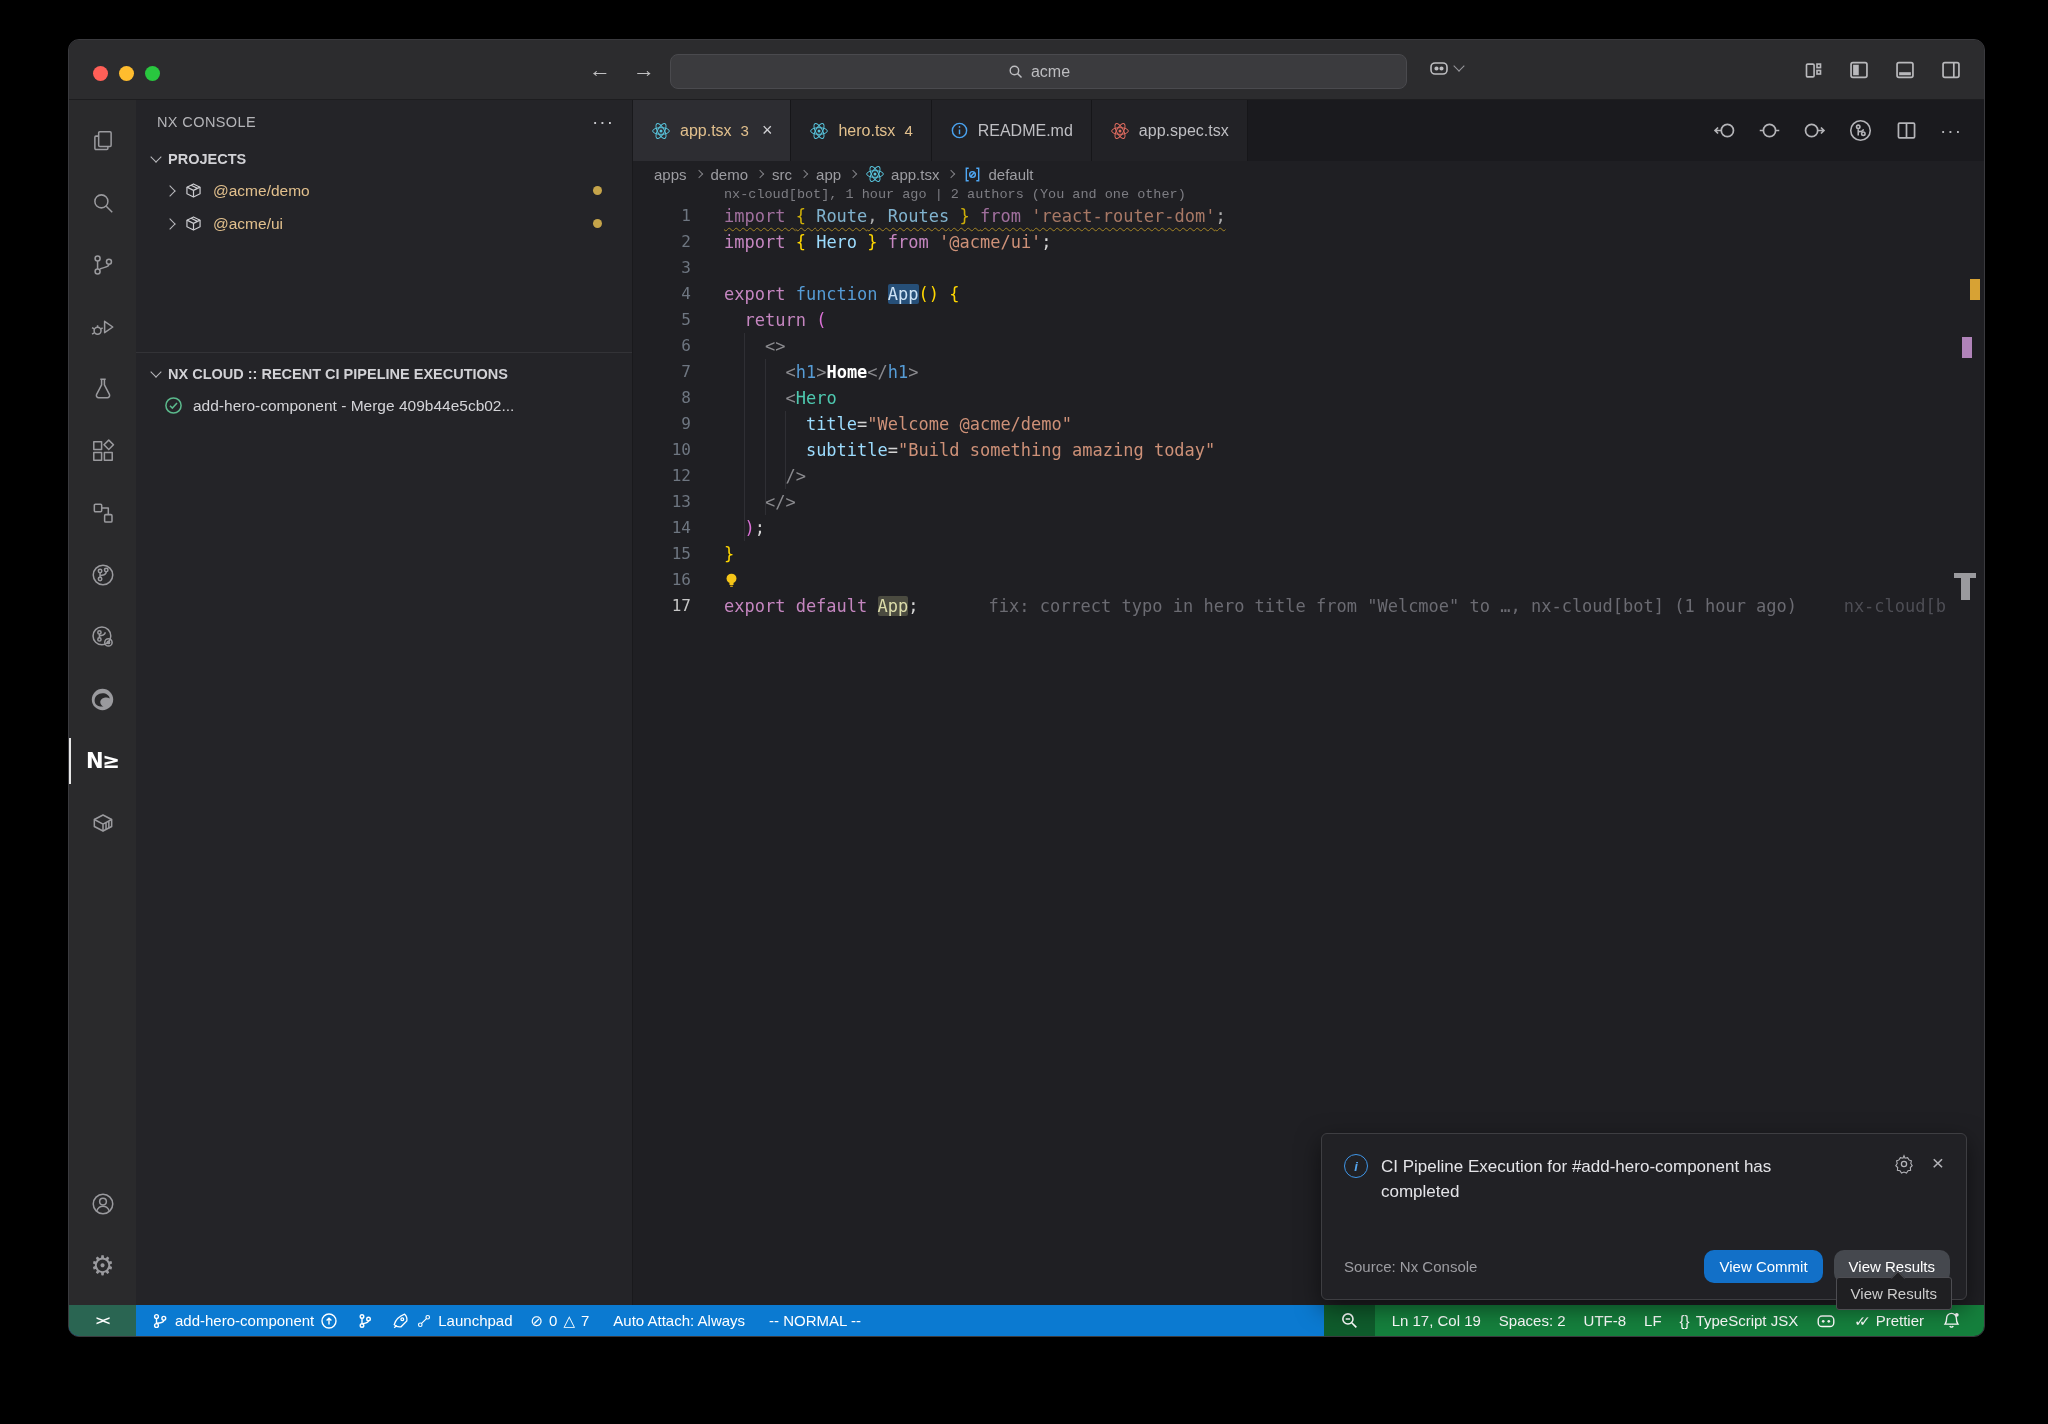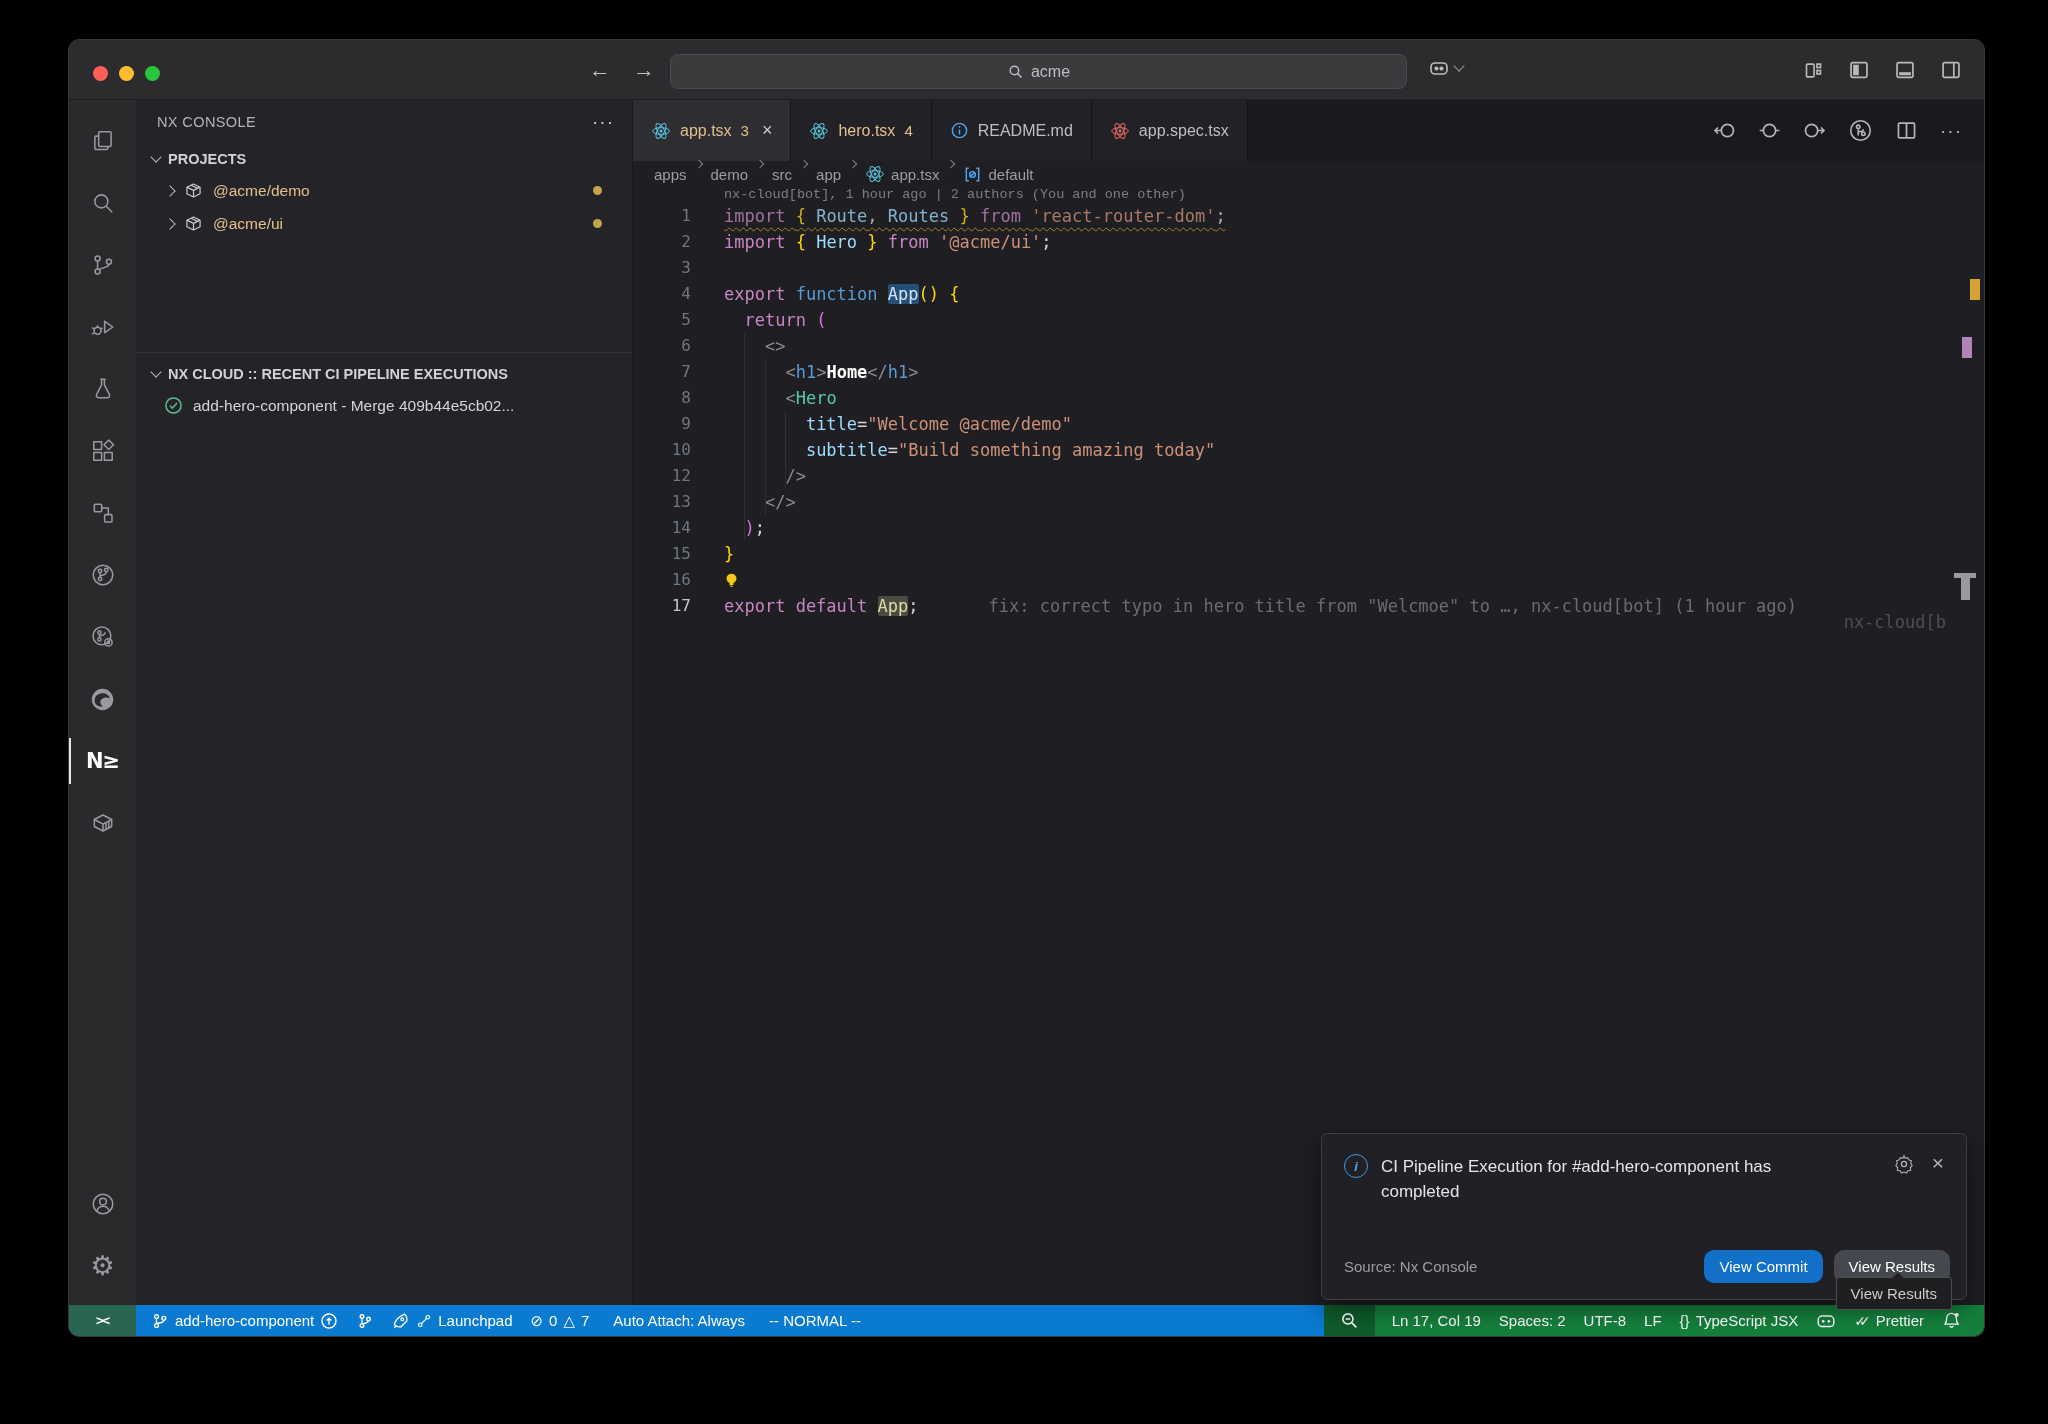--- a/index.html
+++ b/index.html
@@ -52,36 +52,36 @@
   
   .editor{flex:1 1 auto;display:flex;flex-direction:column;background:#1f1f23;min-width:0;position:relative;}
   .tabstrip{height:61px;background:#1a1a1e;display:flex;align-items:stretch;flex:0 0 auto;}
   .tabs{display:flex;}
   .tab{display:flex;align-items:center;gap:9px;padding:0 18px;font-size:16px;color:#bfbfc3;background:#222226;border-right:1px solid #161619;cursor:pointer;}
   .tab.active{background:#2d2d32;}
   .tab .badge{font-size:15px;}
   .tab .mod{color:#e2c08d;}
   .tab .close{margin-left:4px;font-size:18px;color:#d0d0d4;}
   .tab-actions{margin-left:auto;display:flex;align-items:center;gap:22px;padding-right:22px;color:#b4b4b8;}
-  .breadcrumbs{height:26px;display:flex;gap:8px;padding-left:21px;font-size:15px;color:#9d9da2;flex:0 0 auto;}
+  .breadcrumbs{height:26px;display:flex;align-items:center;gap:8px;padding-left:21px;font-size:15px;color:#9d9da2;flex:0 0 auto;}
   .crumb{display:flex;align-items:center;gap:6px;cursor:pointer;}
   .crumb-sep{width:5px;height:5px;border-right:1.4px solid #818186;border-bottom:1.4px solid #818186;transform:rotate(-45deg);margin:0 1px;}
   .code-area{flex:1 1 auto;position:relative;font-family:"DejaVu Sans Mono","Liberation Mono",monospace;font-size:17px;overflow:hidden;}
   .codelens{height:16px;line-height:16px;padding-left:91px;font-size:13.5px;color:#7d7d83;font-family:Liberation Mono, monospace;}
   .code-line{height:26px;line-height:26px;display:flex;white-space:pre;position:relative;}
   .ln{width:58px;text-align:right;color:#6e7681;flex:0 0 auto;font-size:16px;}
   .lc{padding-left:33px;}
   .tok.kw{color:#c586c0;} .tok.kw2{color:#569cd6;} .tok.var{color:#9cdcfe;} .tok.br1{color:#ffd700;}
   .tok.br2{color:#da70d6;} .tok.str{color:#ce9178;} .tok.cmp{color:#4ec9b0;} .tok.txt{color:#d4d4d4;}
   .tok.ang{color:#8a8a8e;} .tok.fn{color:#dcdcaa;} .tok.jsxt{color:#ffffff;font-weight:bold;}
   .tok.hlblue{background:#264f78;border-radius:2px;color:#cfe3f5;}
   .tok.hlgray{background:#4b4b40;border-radius:2px;}
   .lc.unused{opacity:.78;text-decoration:underline wavy #c9a227 1px;text-underline-offset:5px;}
   .blame{color:#6b6b72;margin-left:70px;}
-  .blame-right{position:absolute;right:38px;color:#4e4e55;margin-top:16px;}
+  .blame-right{position:absolute;right:38px;color:#4e4e55;}
   .bulb{display:inline-flex;margin-left:-2px;transform:translateY(4px);}
   .guide{position:absolute;width:1px;background:#2f2f34;}
   .ruler-mark{position:absolute;width:10px;height:21px;}
   .ruler-handle{position:absolute;right:8px;width:22px;}
 
   
   .statusbar{height:31px;flex:0 0 auto;display:flex;align-items:stretch;font-size:15px;color:#fff;position:relative;z-index:5;}
   .sb-left{display:flex;align-items:stretch;flex:1 1 auto;min-width:0;background:#0b7ad1;}
   .sb-right{display:flex;align-items:stretch;background:#15803d;padding-right:14px;}
   .remote{width:67px;background:#2a6552;display:flex;align-items:center;justify-content:center;font-weight:700;font-size:13px;letter-spacing:-1px;cursor:pointer;}

